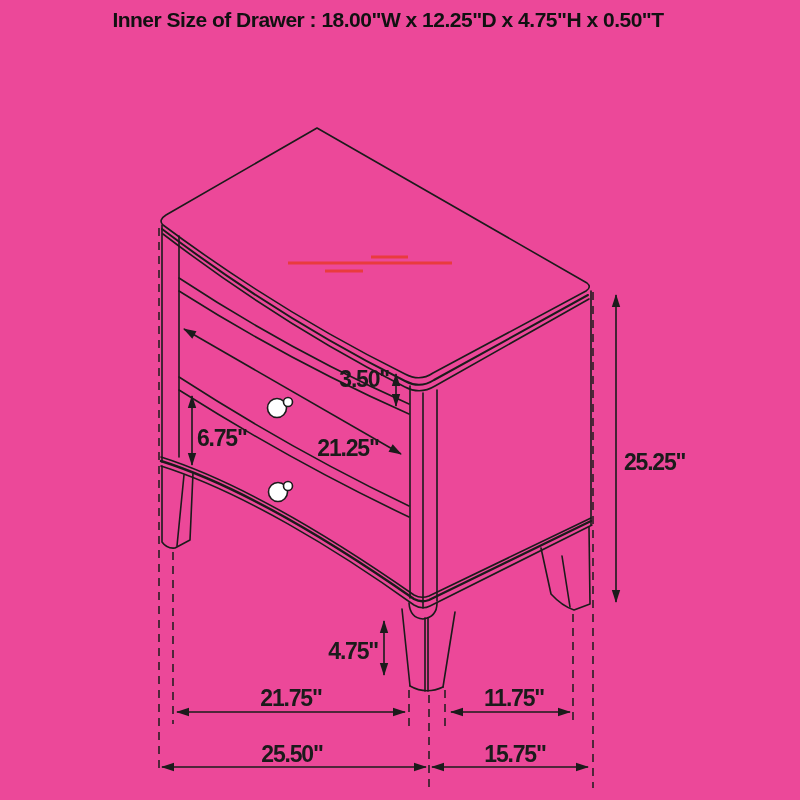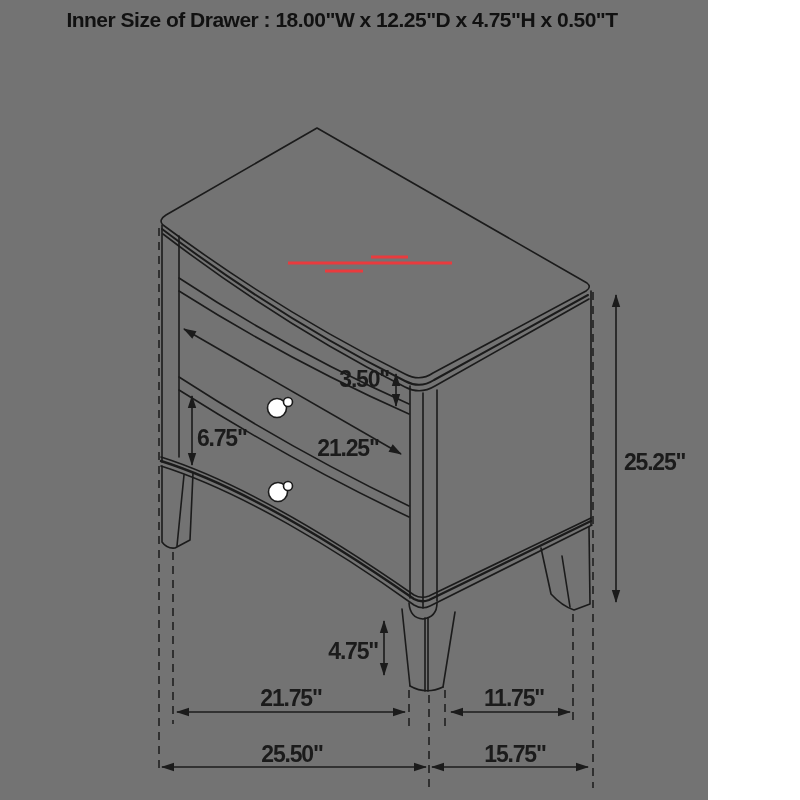--- a/index.html
+++ b/index.html
@@ -1,16 +1,16 @@
 <!DOCTYPE html>
 <html><head>
 <meta charset="utf-8">
 <style>
   html,body{margin:0;padding:0;background:#fff;}
-  .page{position:relative;width:708px;height:800px;background:#737373;overflow:hidden;
+  .page{position:relative;width:800px;height:800px;background:#ec4899;overflow:hidden;
         font-family:"Liberation Sans","DejaVu Sans",sans-serif;}
   .title{position:absolute;top:8px;left:0;width:100%;text-align:center;
          font-size:21px;font-weight:700;letter-spacing:-0.5px;color:#111;
          transform:translateX(-12px);}
   svg{position:absolute;top:0;left:0;}
   .dimlabel{font-family:"Liberation Sans","DejaVu Sans",sans-serif;
             font-weight:700;font-size:23px;letter-spacing:-1.2px;}
 </style>
 </head>
 <body>

